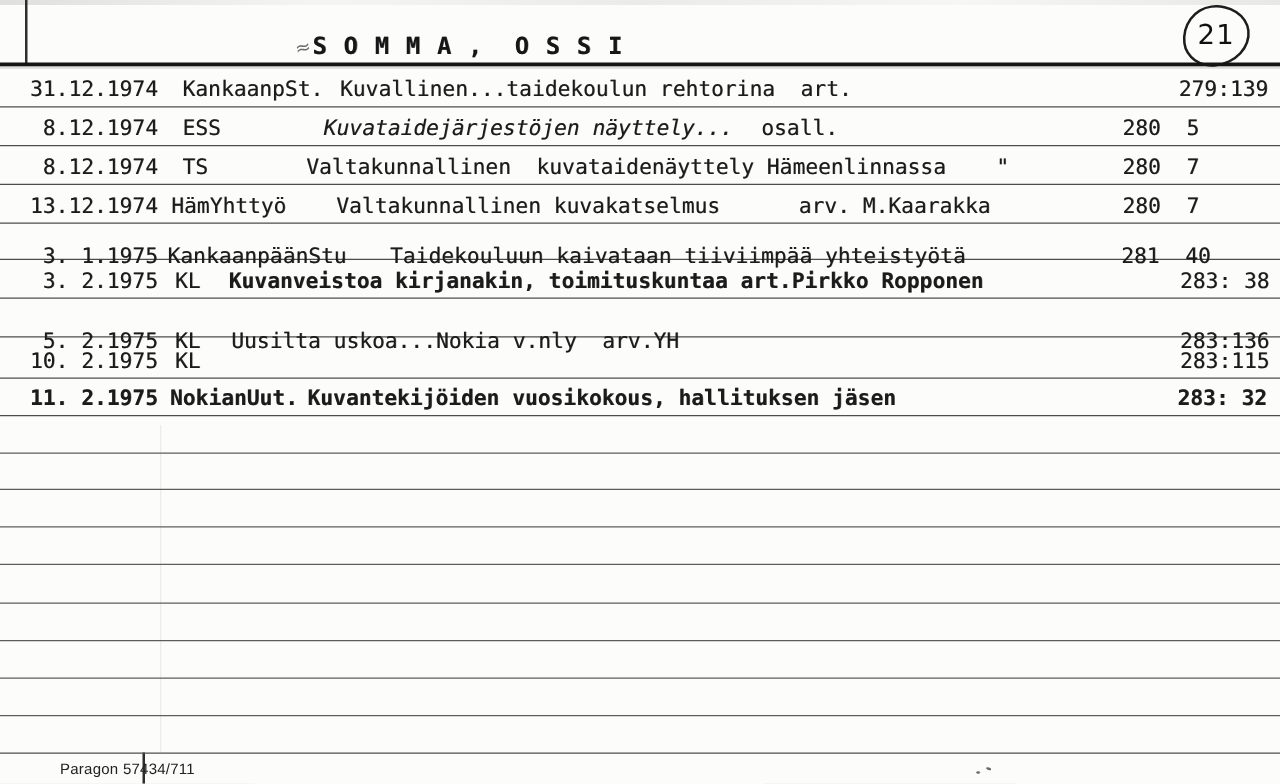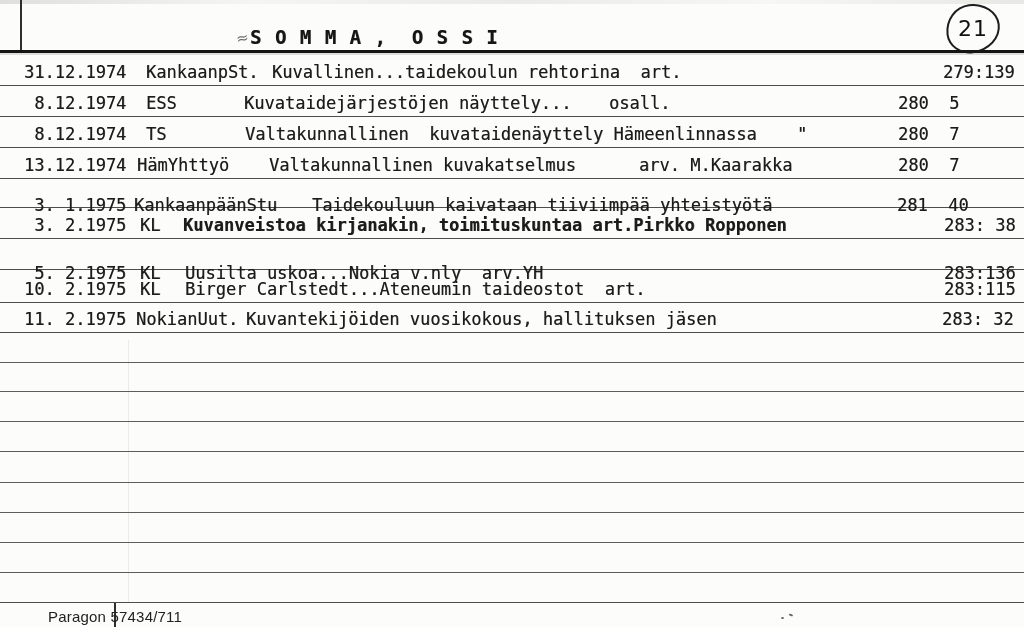--- a/index.html
+++ b/index.html
@@ -21,21 +21,21 @@
   .rule-thick{position:absolute;left:0;width:1024px;height:3px;background:#151515;box-shadow:0 2px 0 rgba(0,0,0,0.12);}
   .vline{position:absolute;width:2px;background:#2e2e2c;}
   .vline-faint{position:absolute;width:1px;background:rgba(40,40,40,0.08);}
   
   .row{position:absolute;left:0;width:1024px;height:26px;line-height:26px;font-size:17px;white-space:pre;}
   .row span{position:absolute;top:0;white-space:pre;text-shadow:0.4px 0 0 rgba(20,20,20,0.55);}
   .date{left:24px;}
   .r1 .src{left:146px;} .r2 .src{left:146px;} .r3 .src{left:146px;}
   .r4 .src{left:137px;} .r5 .src{left:134px;} .r6 .src{left:140px;}
   .r7 .src{left:140px;} .r8 .src{left:140px;} .r9 .src{left:136px;}
-  .r1 .desc{left:272px;} .r2 .desc{left:244px;} .r3 .desc{left:245px;}
+  .r1 .desc{left:272px;} .r2 .desc{left:259px;font-style:italic;} .r3 .desc{left:245px;}
   .r4 .desc{left:269px;} .r5 .desc{left:312px;} .r6 .desc{left:183px;font-weight:bold;}
   .r7 .desc{left:185px;} .r8 .desc{left:185px;} .r9 .desc{left:246px;}
   .r2 .note{left:609px;} .r3 .note{left:797px;} .r4 .note{left:639px;}
   .r1 .ref{left:943px;} .r2 .ref{left:898px;} .r3 .ref{left:898px;}
   .r4 .ref{left:898px;} .r5 .ref{left:897px;} .r6 .ref{left:944px;}
   .r7 .ref{left:944px;} .r8 .ref{left:944px;} .r9 .ref{left:942px;}
   
   #title{
     position:absolute;top:24px;left:250px;height:26px;line-height:26px;
     font-size:19px;font-weight:bold;letter-spacing:1px;white-space:pre;
@@ -52,21 +52,21 @@
     transform:rotate(-7deg);
     display:flex;align-items:center;justify-content:center;
   }
   #circle-number{
     font-family:"DejaVu Sans",sans-serif;font-size:22px;color:#111;
     transform:rotate(7deg);letter-spacing:1px;
   }
   
   #footer-brand{
     position:absolute;top:608px;left:12px;
-    font-family:"Liberation Sans",sans-serif;font-size:15px;color:#222;
+    font-family:"Liberation Sans",sans-serif;font-size:12px;color:#222;
     letter-spacing:0.2px;
     padding-left:36px;
   }
   .smudge{position:absolute;background:#6a6a66;border-radius:50%;}
   .smudge.a{top:617px;left:781px;width:3px;height:2px;}
   .smudge.b{top:614px;left:789px;width:4px;height:1.5px;transform:rotate(20deg);}
 </style>
 </head>
 <body>
 
@@ -145,24 +145,23 @@
   </div>
   <div class="row r7" style="top:260px;">
     <span class="date"> 5. 2.1975</span>
     <span class="src">KL</span>
     <span class="desc">Uusilta uskoa...Nokia v.nly  arv.YH</span>
     <span class="ref">283:136</span>
   </div>
   <div class="row r8" style="top:276px;padding-left:36px;">
     <span class="date">10. 2.1975</span>
     <span class="src">KL</span>
-    <span class="desc">Birger Carlstedt...Ateneumin taideostot  art.</span>
     <span class="ref">283:115</span>
   </div>
-  <div class="row r9" style="top:306px;">
+  <div class="row r9" style="top:306px;font-weight:bold;">
     <span class="date">11. 2.1975</span>
     <span class="src">NokianUut.</span>
     <span class="desc">Kuvantekijöiden vuosikokous, hallituksen jäsen</span>
     <span class="ref">283: 32</span>
   </div>
 
   <div id="footer-brand">Paragon 57434/711</div>
   <div class="smudge a"></div>
   <div class="smudge b"></div>
 

